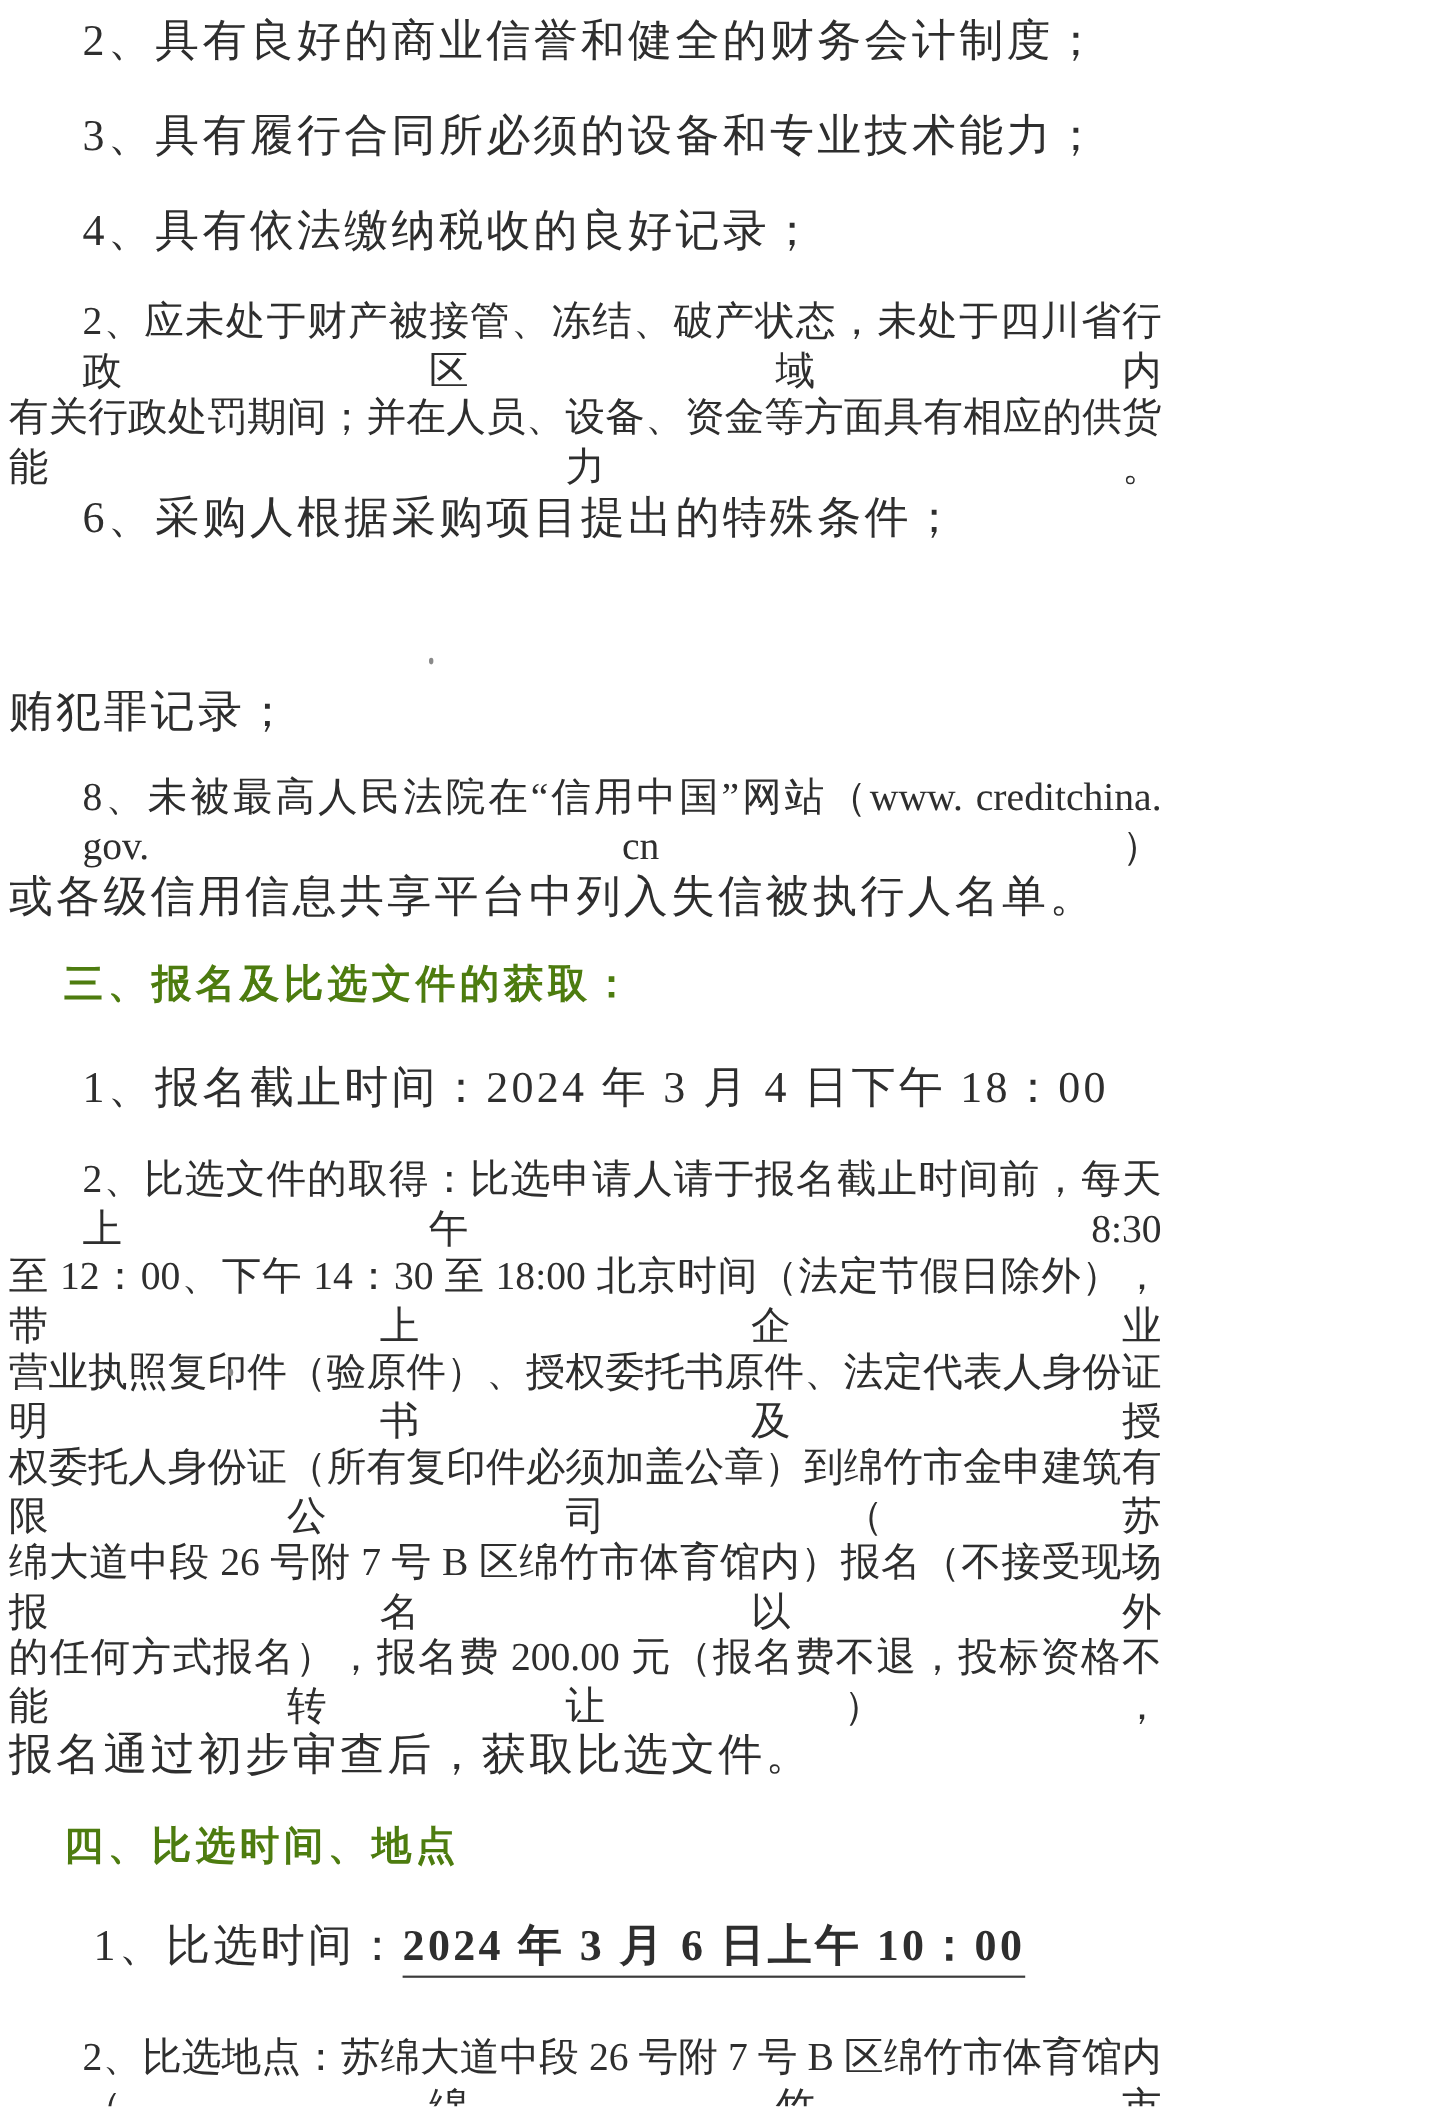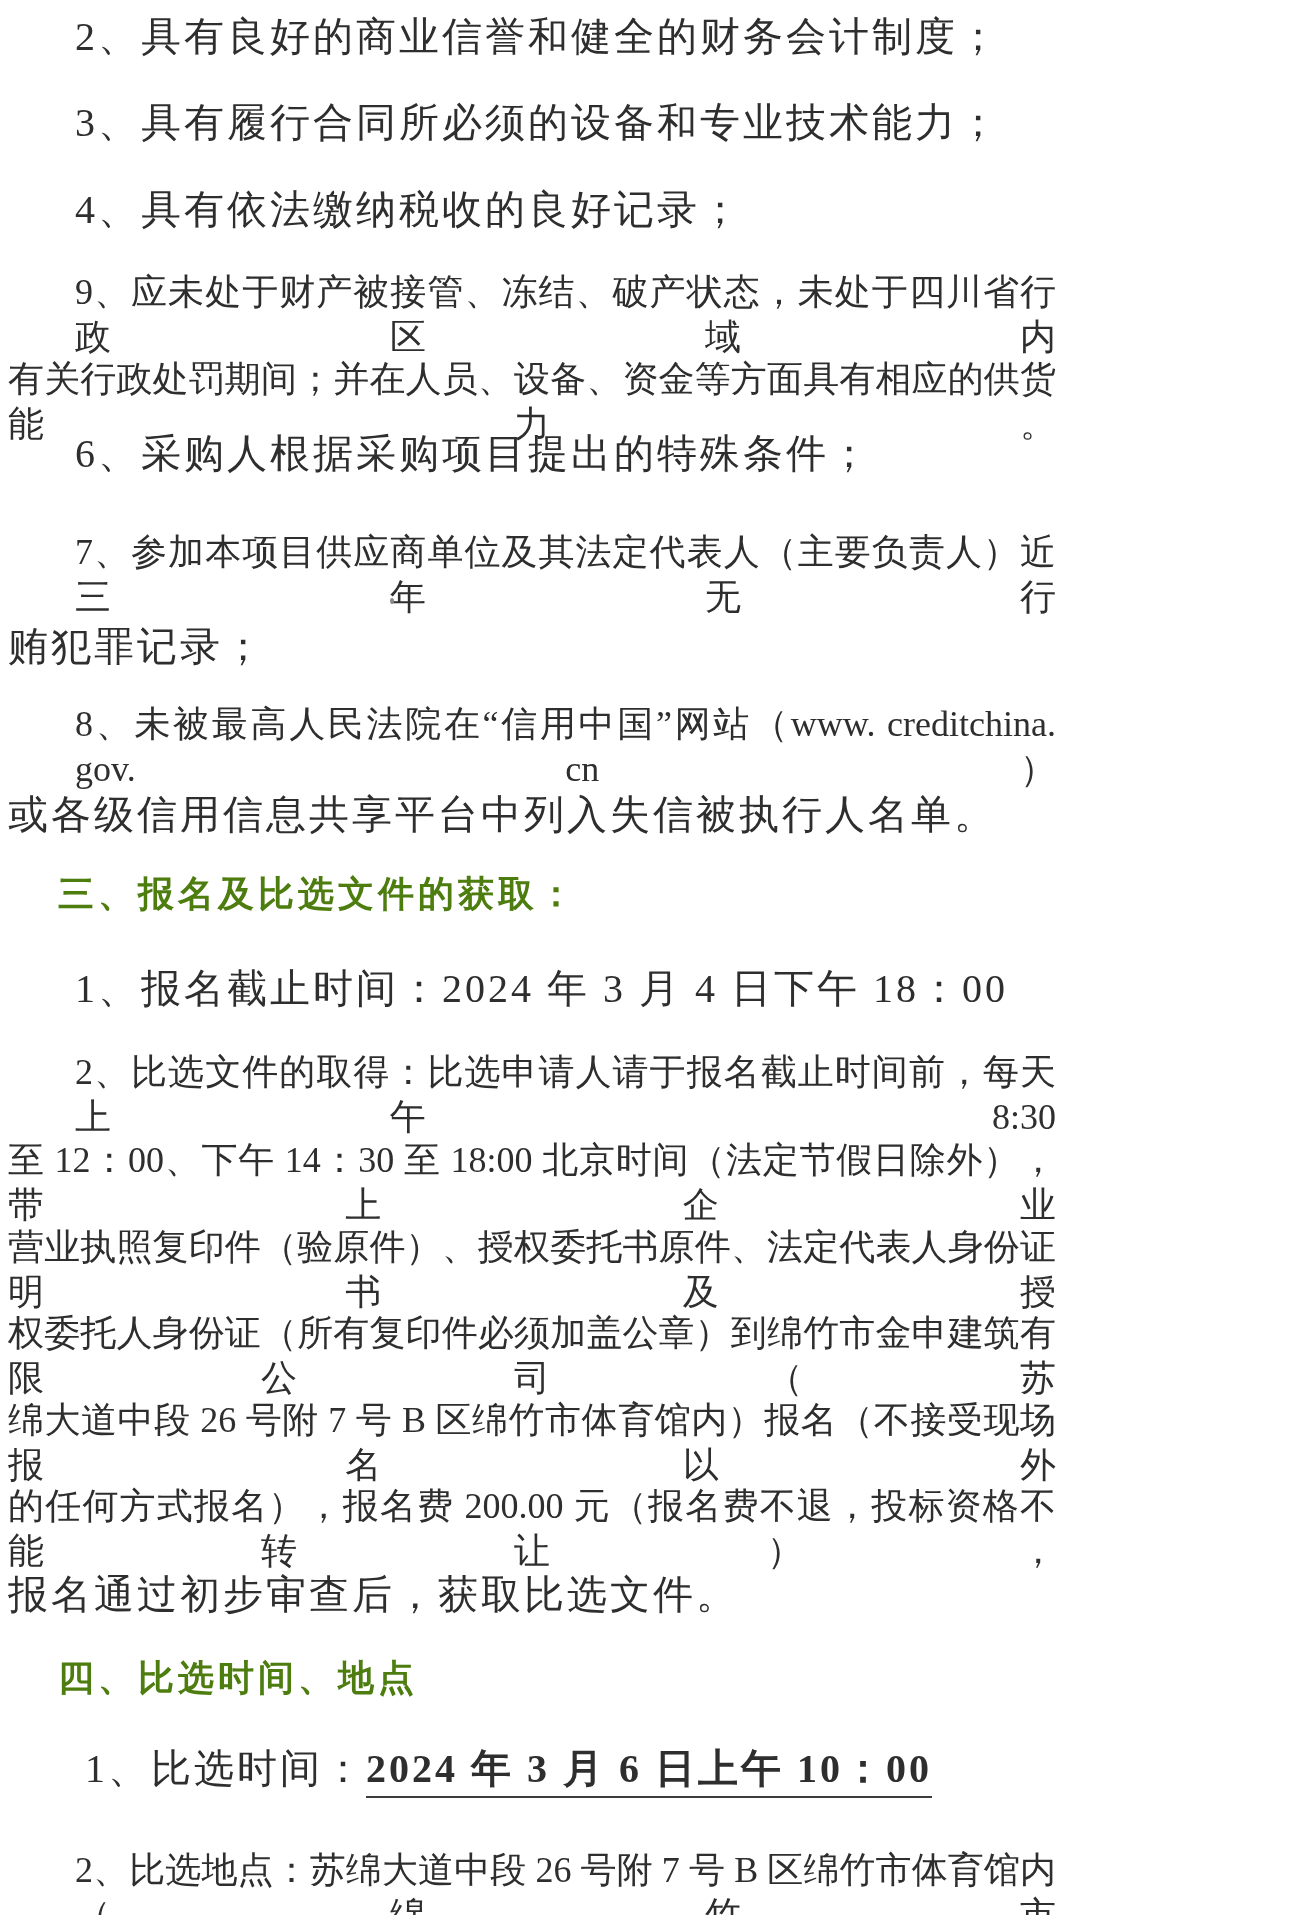--- a/index.html
+++ b/index.html
@@ -57,27 +57,26 @@
 <body>
 
 <div class="page">
 
   <div class="line indent" style="top:12px">2、具有良好的商业信誉和健全的财务会计制度；</div>
 
   <div class="line indent" style="top:98px">3、具有履行合同所必须的设备和专业技术能力；</div>
 
   <div class="line indent" style="top:185px">4、具有依法缴纳税收的良好记录；</div>
 
-  <div class="line indent justify" style="top:270px">9、应未处于财产被接管、冻结、破产状态，未处于四川省行政区域内</div>
+  <div class="line indent justify" style="top:270px">2、应未处于财产被接管、冻结、破产状态，未处于四川省行政区域内</div>
 
   <div class="line justify" style="top:357px">有关行政处罚期间；并在人员、设备、资金等方面具有相应的供货能力。</div>
 
-  <div class="line indent" style="top:429px">6、采购人根据采购项目提出的特殊条件；</div>
+  <div class="line indent" style="top:446px">6、采购人根据采购项目提出的特殊条件；</div>
 
-  <div class="line indent justify" style="top:530px">7、参加本项目供应商单位及其法定代表人（主要负责人）近三年无行</div>
 
   <div class="line" style="top:622px">贿犯罪记录；</div>
 
   <div class="line indent justify" style="top:702px">8、未被最高人民法院在“信用中国”网站（www. creditchina. gov. cn）</div>
 
   <div class="line" style="top:790px">或各级信用信息共享平台中列入失信被执行人名单。</div>
 
   <div class="line heading" style="top:872px">三、报名及比选文件的获取：</div>
 
   <div class="line indent" style="top:964px">1、报名截止时间：2024 年 3 月 4 日下午 18：00</div>

